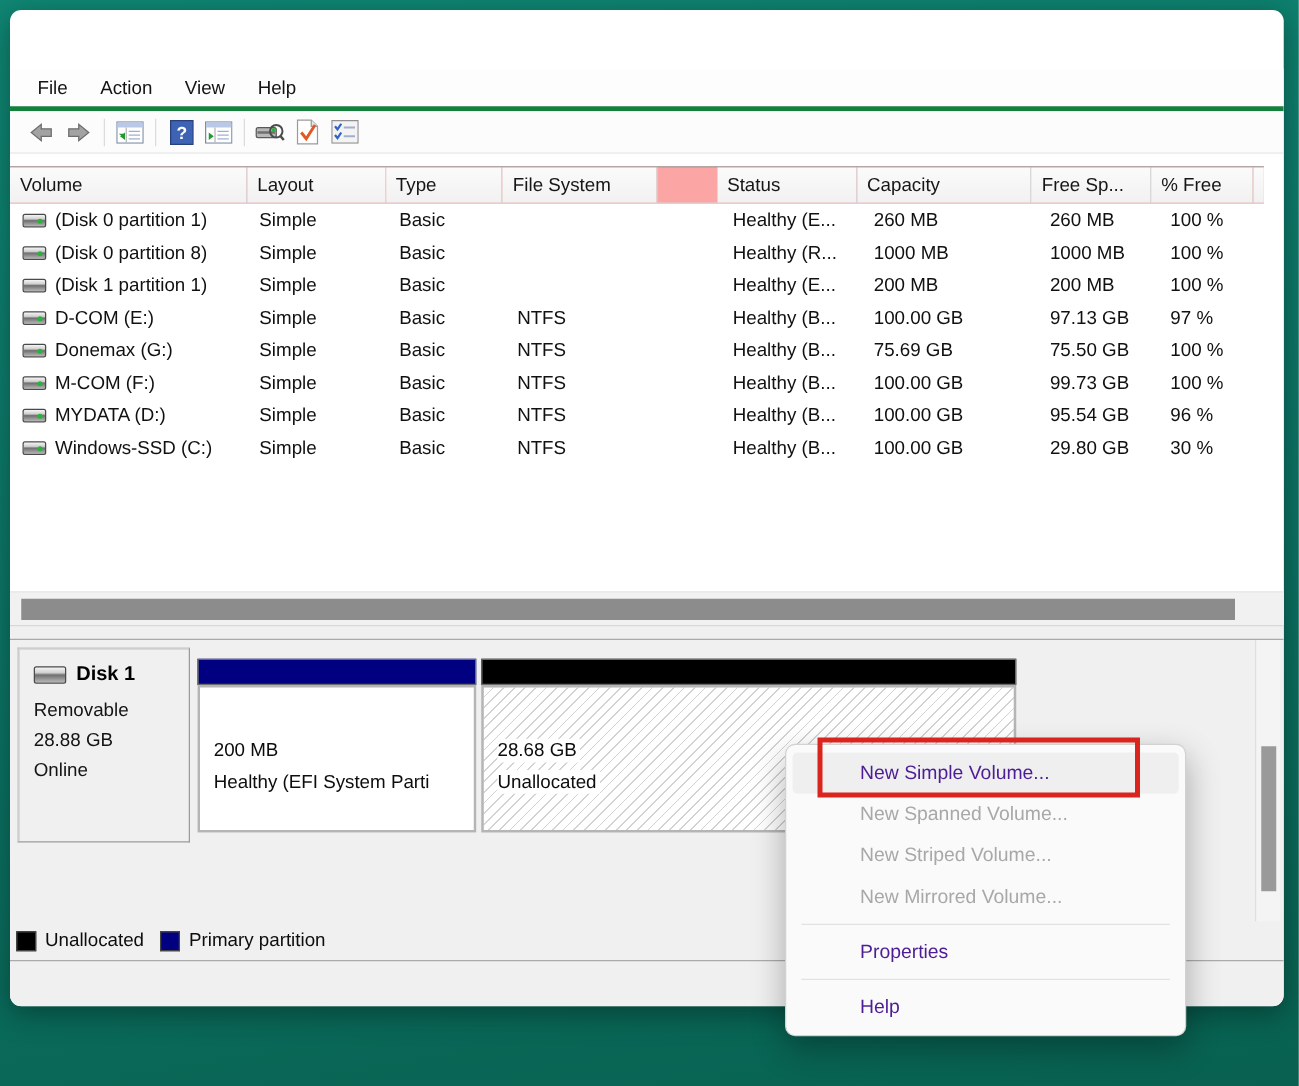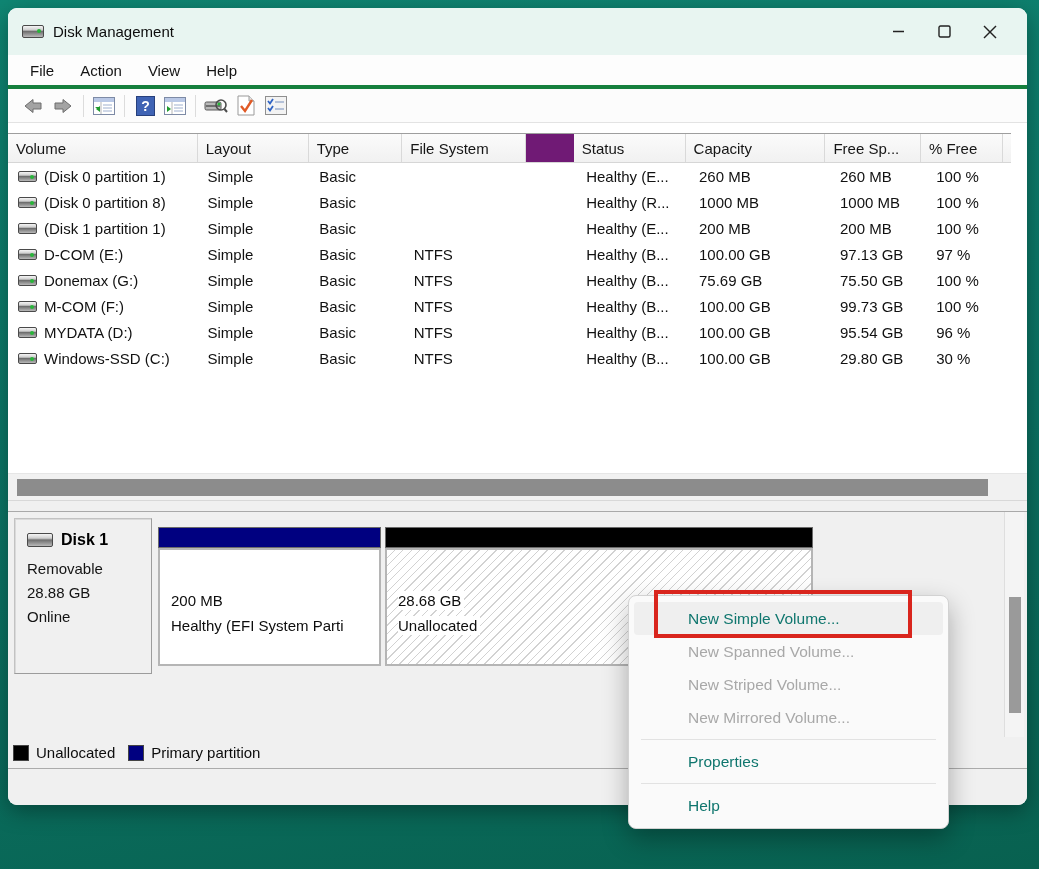--- a/index.html
+++ b/index.html
@@ -41,21 +41,21 @@
 
   
   .toolbar { position:absolute; left:0; top:81px; right:0; height:34px; background:#fcfcfc;
     display:flex; align-items:center; padding-left:10px; border-bottom:1px solid #e3e3e3; }
   .tbtn { height:28px; min-width:30px; display:flex; align-items:center; justify-content:center; }
   .tsep { width:1px; height:22px; background:#dcdcdc; margin:0 5px; }
 
   
   .toppane { position:absolute; left:0; top:115px; right:0; height:377px; background:#fff; }
   .thead { position:absolute; left:0; top:10px; right:16px; height:30px; display:flex;
-    border-top:1px solid #9e9e9e; border-bottom:1px solid #d6d6d6; background:#701a75; }
+    border-top:1px solid #9e9e9e; border-bottom:1px solid #d6d6d6; background:#fca5a5; }
   .hcell { font-size:15px; color:#161616; display:flex; align-items:center; padding-left:8px;
     border-right:1px solid #d9d9d9; background:linear-gradient(#fbfbfb,#f1f1f1); white-space:nowrap; overflow:hidden; }
   .hfill { flex:1; border-right:none; }
   .c0 { width:197px; } .c1 { width:115px; } .c2 { width:97px; } .c3 { width:128px; }
   .c4 { width:116px;margin-left:48px; } .c5 { width:145px; } .c6 { width:99px; } .c7 { width:85px; }
   .tbody { position:absolute; left:0; top:40px; right:16px; }
   .trow { display:flex; height:26px; align-items:center; }
   .trow .cell { font-size:15px; padding-left:8px; white-space:nowrap; overflow:hidden; display:flex; align-items:center; }
   .trow .cell.c0 { padding-left:10px; gap:7px; }
 
@@ -99,60 +99,36 @@
   .llabel { font-size:15px; color:#0d0d0d; }
 
   
   .statusbar { position:absolute; left:0; right:0; top:760px; height:37px; background:#f0f0f0; border-top:1px solid #ababab; }
   .sdiv { position:absolute; left:675px; top:6px; width:1px; height:24px; background:#c6c6c6; }
 
   
   .ctxmenu { position:absolute; left:628px; top:595px; width:321px; background:#fafafa;
     border:1px solid #d2d2d2; border-radius:8px; box-shadow:0 10px 26px rgba(0,0,0,.30);
     padding:6px 0; z-index:20; }
-  .mi { height:33px; line-height:33px; font-size:15.5px; padding-left:54px; color:#0f766e;
+  .mi { height:33px; line-height:33px; font-size:15.5px; padding-left:54px; color:#4c1d95;
     margin:0 5px; border-radius:4px; white-space:nowrap; }
   .mi.hl { background:#efefef; }
   .mi.dis { color:#a8a8a8; }
   .msep { height:1px; background:#e2e2e2; margin:5px 12px; }
 
   .redbox { position:absolute; left:654px; top:590px; width:258px; height:48px;
     border:4px solid #d9251d; z-index:30; }
 
   svg { display:block; }
 </style>
 </head>
 <body>
 
 <div class="win">
 
-  <div class="titlebar">
-    <span class="drv title-size">
-        <span class="led"></span>
-      </span>
-    <span class="title-text">Disk Management</span>
-    <div class="win-controls">
-      <div class="wc">
-        <svg width="13" height="13" viewBox="0 0 13 13">
-            <line x1="1" y1="6.5" x2="12" y2="6.5" stroke="#222" stroke-width="1.4"></line>
-          </svg>
-      </div>
-      <div class="wc">
-        <svg width="13" height="13" viewBox="0 0 13 13">
-            <rect x="1" y="1" width="11" height="11" rx="1.5" fill="none" stroke="#222" stroke-width="1.4"></rect>
-          </svg>
-      </div>
-      <div class="wc">
-        <svg width="14" height="14" viewBox="0 0 14 14">
-            <line x1="1" y1="1" x2="13" y2="13" stroke="#222" stroke-width="1.4"></line>
-            <line x1="13" y1="1" x2="1" y2="13" stroke="#222" stroke-width="1.4"></line>
-          </svg>
-      </div>
-    </div>
-  </div>
 
   <div class="menubar">
     <span class="mitem">File</span>
     <span class="mitem">Action</span>
     <span class="mitem">View</span>
     <span class="mitem">Help</span>
   </div>
 
   <div class="toolbar">
     <div class="tbtn">

